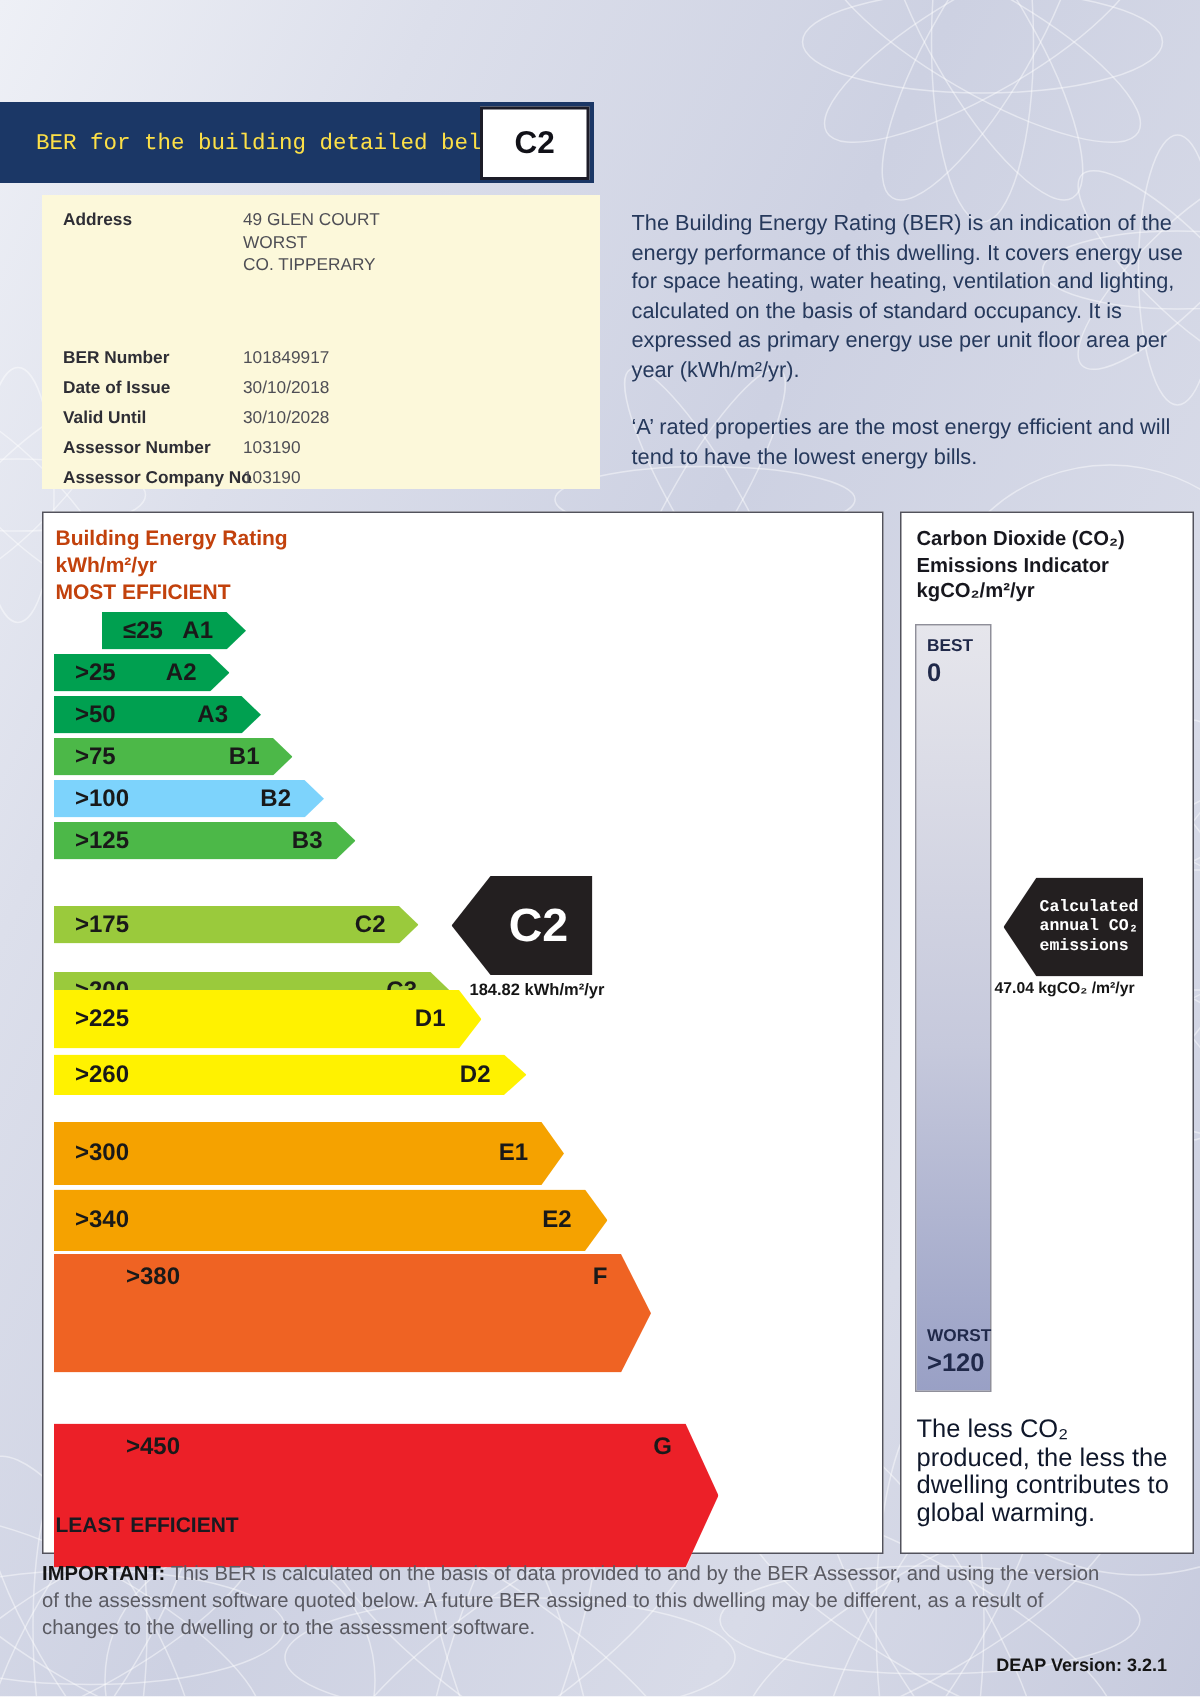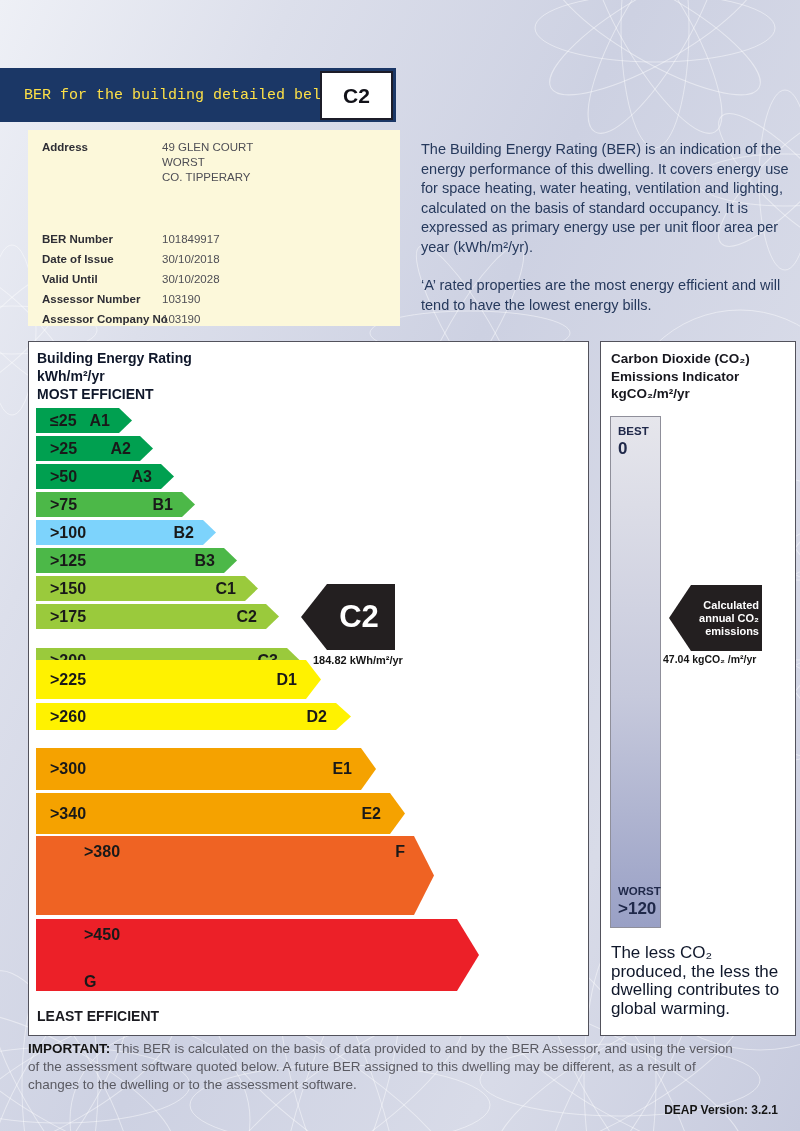--- a/index.html
+++ b/index.html
@@ -27,21 +27,21 @@
 
   
   .intro { left:421px; top:140px; width:376px; color:#26395c; font-size:14.5px; line-height:19.5px; }
   .intro .p2 { margin-top:19px; }
 
   
   .panel { background:#ffffff; border:1px solid #52525c; }
   .chart-panel { left:28px; top:341px; width:561px; height:695px; }
   .co2-panel  { left:600px; top:341px; width:196px; height:695px; }
 
-  .chart-head { position:absolute; left:8px; top:7px; font-size:14px; font-weight:bold; color:#0f172a; line-height:18px; }
+  .chart-head { position:absolute; left:8px; top:7px; font-size:14px; font-weight:bold; color:#c2410c; line-height:18px; }
   .least { position:absolute; left:8px; top:666px; font-size:14px; font-weight:bold; color:#1a1a20; }
 
   .band { position:absolute; left:7px; display:flex; align-items:center; justify-content:space-between;
     padding-left:14px; padding-right:calc(var(--tip,13px) + 9px);
     clip-path:polygon(0 0, calc(100% - var(--tip,13px)) 0, 100% 50%, calc(100% - var(--tip,13px)) 100%, 0 100%); }
   .band.top-align { align-items:flex-start; padding-top:7px;padding-left:48px; }
   .band .range, .band .code { font-size:16px; font-weight:bold; color:#191919; }
 
   .marker { position:absolute; display:flex; align-items:center; justify-content:center;
     clip-path:polygon(0 50%, var(--tip,24px) 0, 100% 0, 100% 100%, var(--tip,24px) 100%); }
@@ -51,21 +51,21 @@
 
   .co2-head { position:absolute; left:10px; top:8px; font-size:13.5px; font-weight:bold; color:#17171e; line-height:17.5px; }
   .co2-scale { position:absolute; left:9px; top:74px; width:51px; height:512px; border:1px solid #8f8f9a; }
   .scale-txt { position:absolute; left:7px; color:#20294a; font-weight:bold; }
   .best-label { top:8px; font-size:11.5px; }
   .best-value { top:22px; font-size:17px; }
   .worst-label { bottom:30px; font-size:11.5px; }
   .worst-value { bottom:8px; font-size:17px; }
 
   .co2-marker { left:68px; top:243px; width:93px; height:66px; --tip:22px; }
-  .co2-marker span { color:#ffffff; font-size:11px; line-height:13px; font-weight:bold; text-align:right; padding-left:24px; padding-right:3px; }
+  .co2-marker span { color:#ffffff; font-size:11px; line-height:13px; font-weight:bold; text-align:left; padding-left:24px; padding-right:3px;font-family:Liberation Mono, monospace; }
   .co2-marker-value { position:absolute; left:62px; top:311px; font-size:10.5px; font-weight:bold; color:#151515; white-space:nowrap; }
   .co2-note { position:absolute; left:10px; top:602px; width:180px; font-size:17px; line-height:18.5px; color:#0f172a; }
 
   
   .footer-text { left:28px; top:1040px; width:712px; font-size:13.5px; line-height:18px; color:#5a5a62; }
   .footer-text b { color:#141414; }
   .deap { top:1103px; right:22px; font-size:12px; font-weight:bold; color:#141414; }
 </style>
 </head>
 <body>
@@ -167,21 +167,21 @@
     <div class="p2">‘A’ rated properties are the most energy efficient and will tend to have the lowest energy bills.</div>
   </div>
 
   <div class="layer panel chart-panel">
     <div class="chart-head">
       <div>Building Energy Rating</div>
       <div>kWh/m²/yr</div>
       <div>MOST EFFICIENT</div>
     </div>
 
-    <div class="band" style="top: 66px; width: 96px; height: 25px; --tip: 13px; background: rgb(0, 160, 80);">
+    <div class="band" style="top: 66px; width: 96px; height: 25px; --tip: 13px; background: rgb(0, 160, 80); margin-left: 32px;">
         <span class="range">≤25</span>
         <span class="code">A1</span>
       </div>
     <div class="band" style="top: 94px; width: 117px; height: 25px; --tip: 13px; background: rgb(0, 160, 80);">
         <span class="range">&gt;25</span>
         <span class="code">A2</span>
       </div>
     <div class="band" style="top: 122px; width: 138px; height: 25px; --tip: 13px; background: rgb(0, 160, 80);">
         <span class="range">&gt;50</span>
         <span class="code">A3</span>
@@ -191,24 +191,20 @@
         <span class="code">B1</span>
       </div>
     <div class="band" style="top: 178px; width: 180px; height: 25px; --tip: 13px; background: #7dd3fc;">
         <span class="range">&gt;100</span>
         <span class="code">B2</span>
       </div>
     <div class="band" style="top: 206px; width: 201px; height: 25px; --tip: 13px; background: rgb(76, 184, 72);">
         <span class="range">&gt;125</span>
         <span class="code">B3</span>
       </div>
-    <div class="band" style="top: 234px; width: 222px; height: 25px; --tip: 13px; background: rgb(154, 202, 60);">
-        <span class="range">&gt;150</span>
-        <span class="code">C1</span>
-      </div>
     <div class="band" style="top: 262px; width: 243px; height: 25px; --tip: 13px; background: rgb(154, 202, 60);">
         <span class="range">&gt;175</span>
         <span class="code">C2</span>
       </div>
     <div class="band" style="top: 290px; width: 264px; height: 25px; --tip: 13px; background: rgb(154, 202, 60); margin-top: 16px;">
         <span class="range">&gt;200</span>
         <span class="code">C3</span>
       </div>
     <div class="band" style="top: 318px; width: 285px; height: 39px; --tip: 15px; background: rgb(255, 242, 0);">
         <span class="range">&gt;225</span>
@@ -223,21 +219,21 @@
         <span class="code">E1</span>
       </div>
     <div class="band" style="top: 451px; width: 369px; height: 41px; --tip: 15px; background: rgb(245, 162, 0); gap: 48px;">
         <span class="range">&gt;340</span>
         <span class="code">E2</span>
       </div>
     <div class="band top-align" style="top: 494px; width: 398px; height: 79px; --tip: 20px; background: rgb(239, 99, 35);">
         <span class="range">&gt;380</span>
         <span class="code">F</span>
       </div>
-    <div class="band top-align" style="top: 577px; width: 443px; height: 72px; --tip: 22px; background: rgb(236, 32, 40); flex-direction: column;">
+    <div class="band top-align" style="top: 607px; width: 443px; height: 96px; --tip: 22px; background: rgb(236, 32, 40);">
         <span class="range">&gt;450</span>
         <span class="code">G</span>
       </div>
 
     <div class="marker chart-marker" style="background: rgb(35, 31, 32);">
       <span>C2</span>
     </div>
     <div class="chart-marker-value">184.82 kWh/m²/yr</div>
 
     <div class="least">LEAST EFFICIENT</div>

